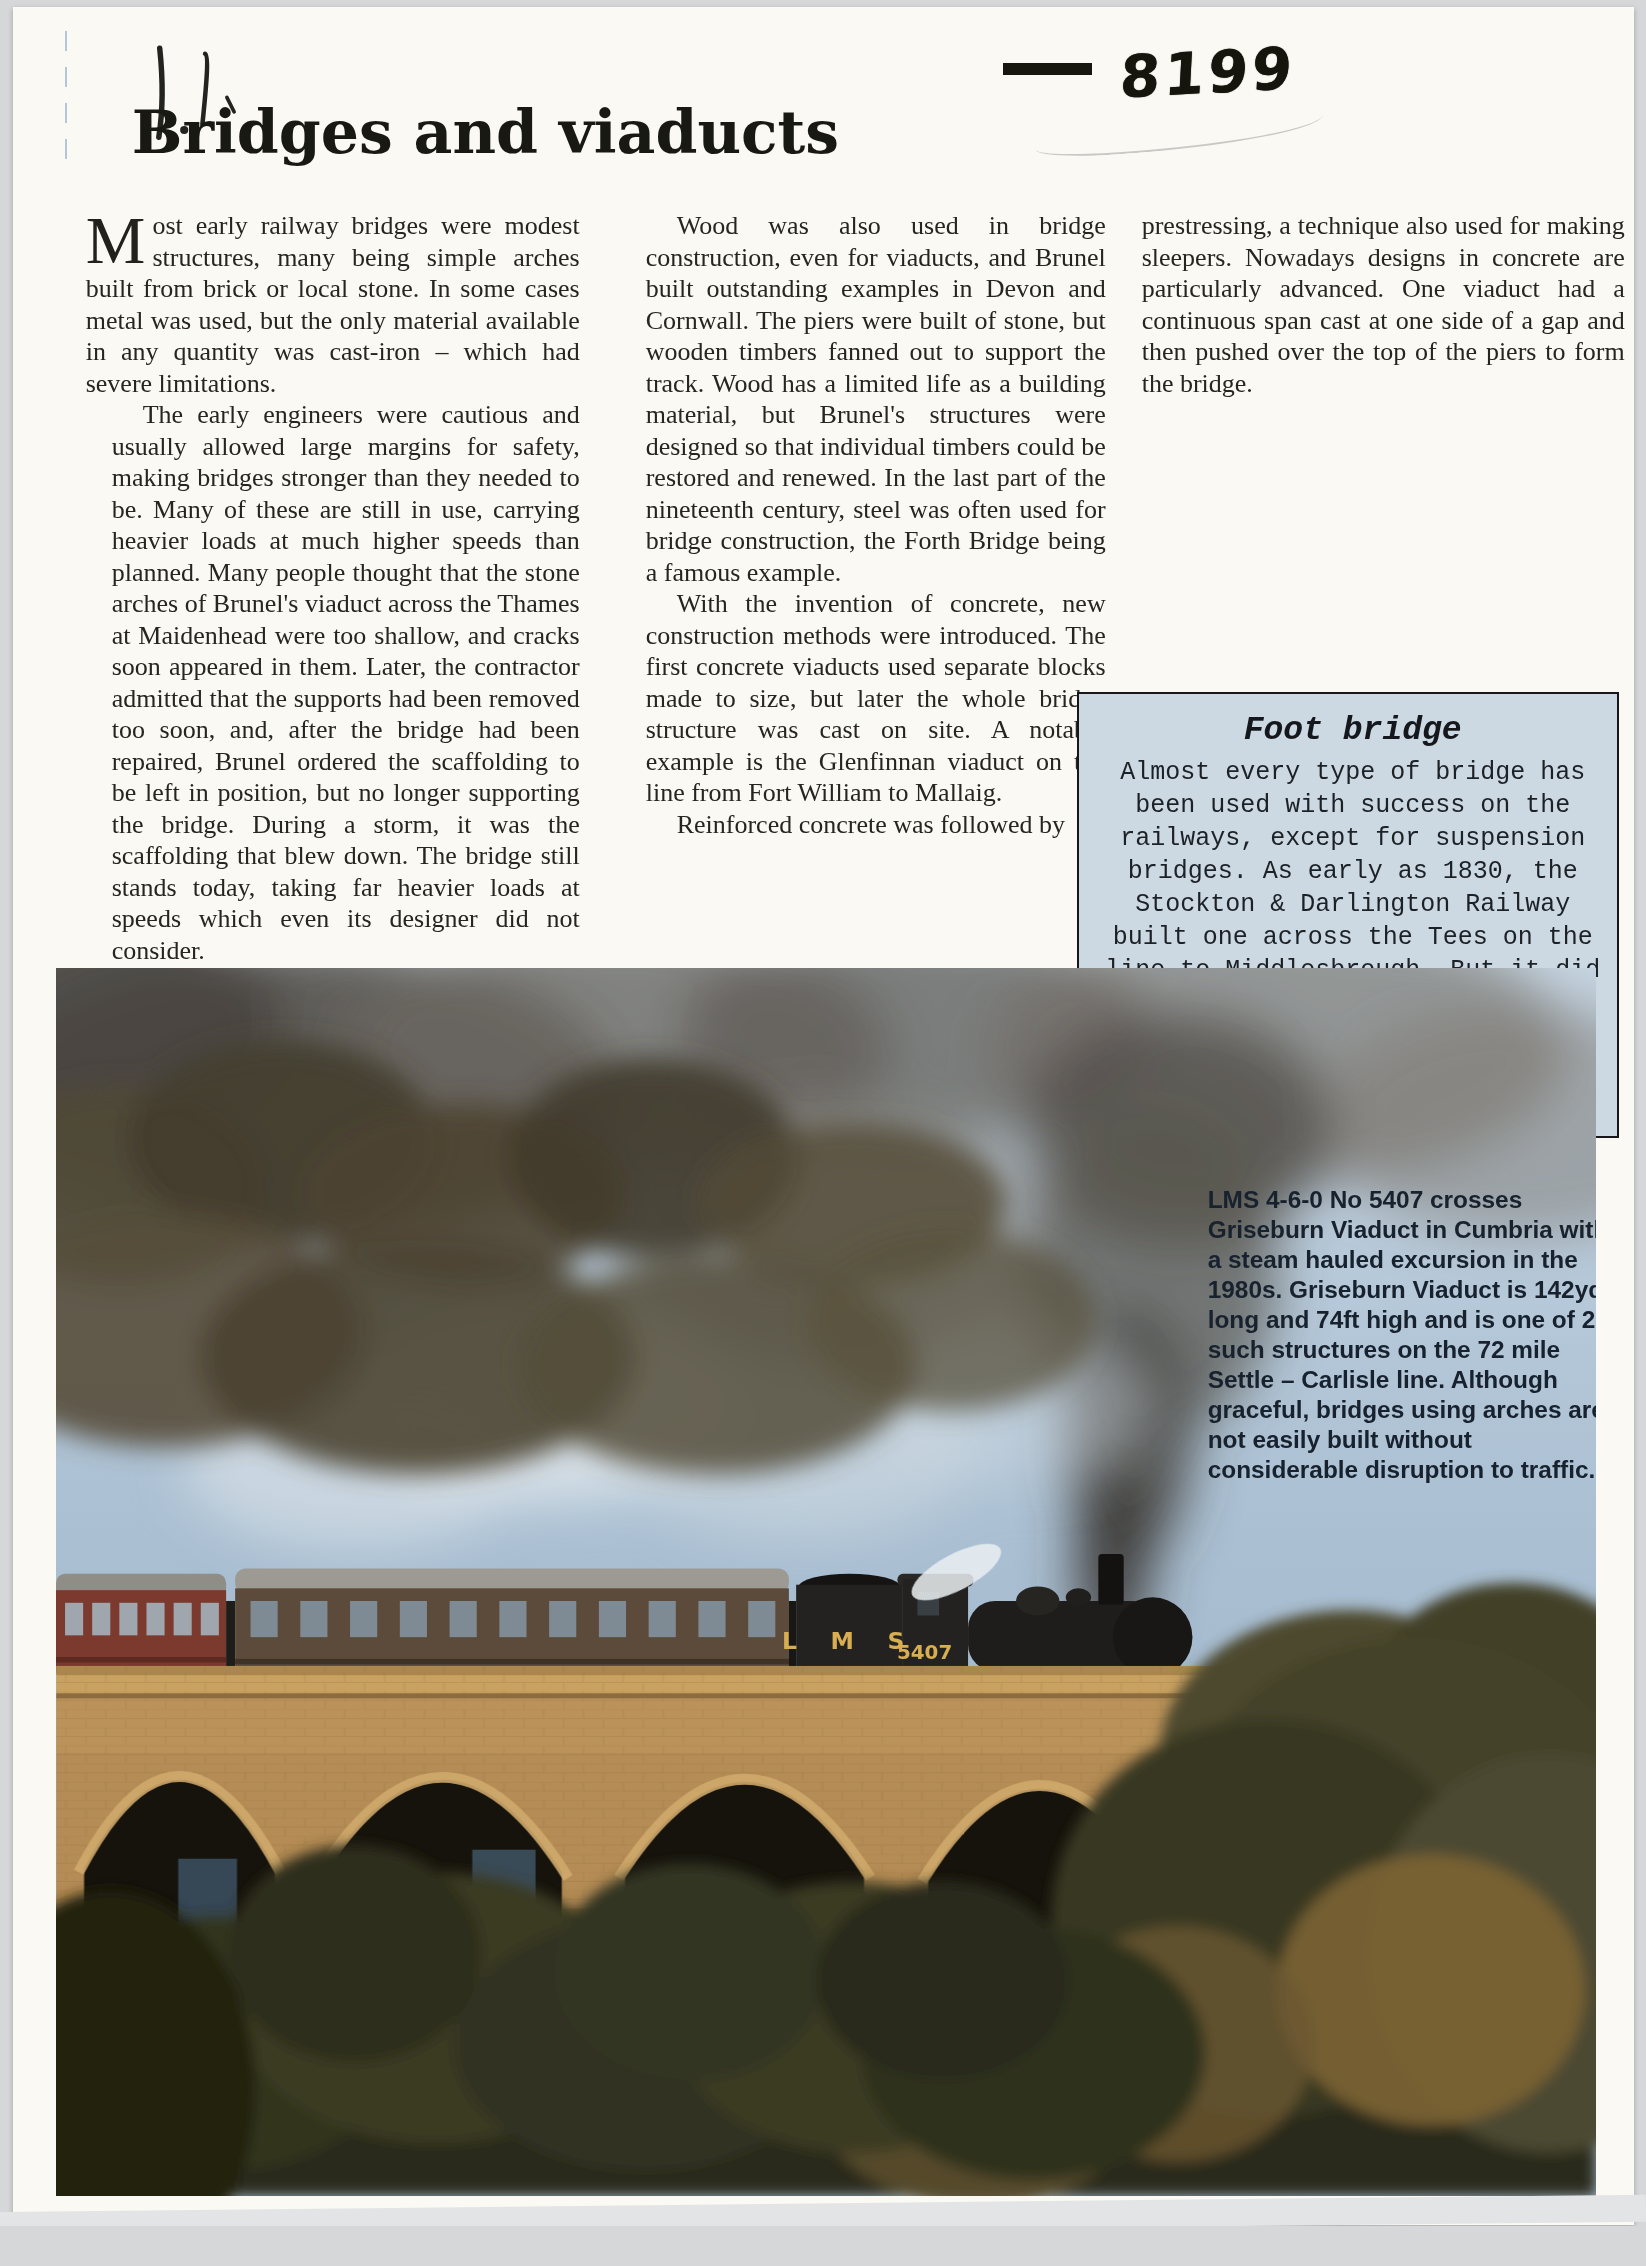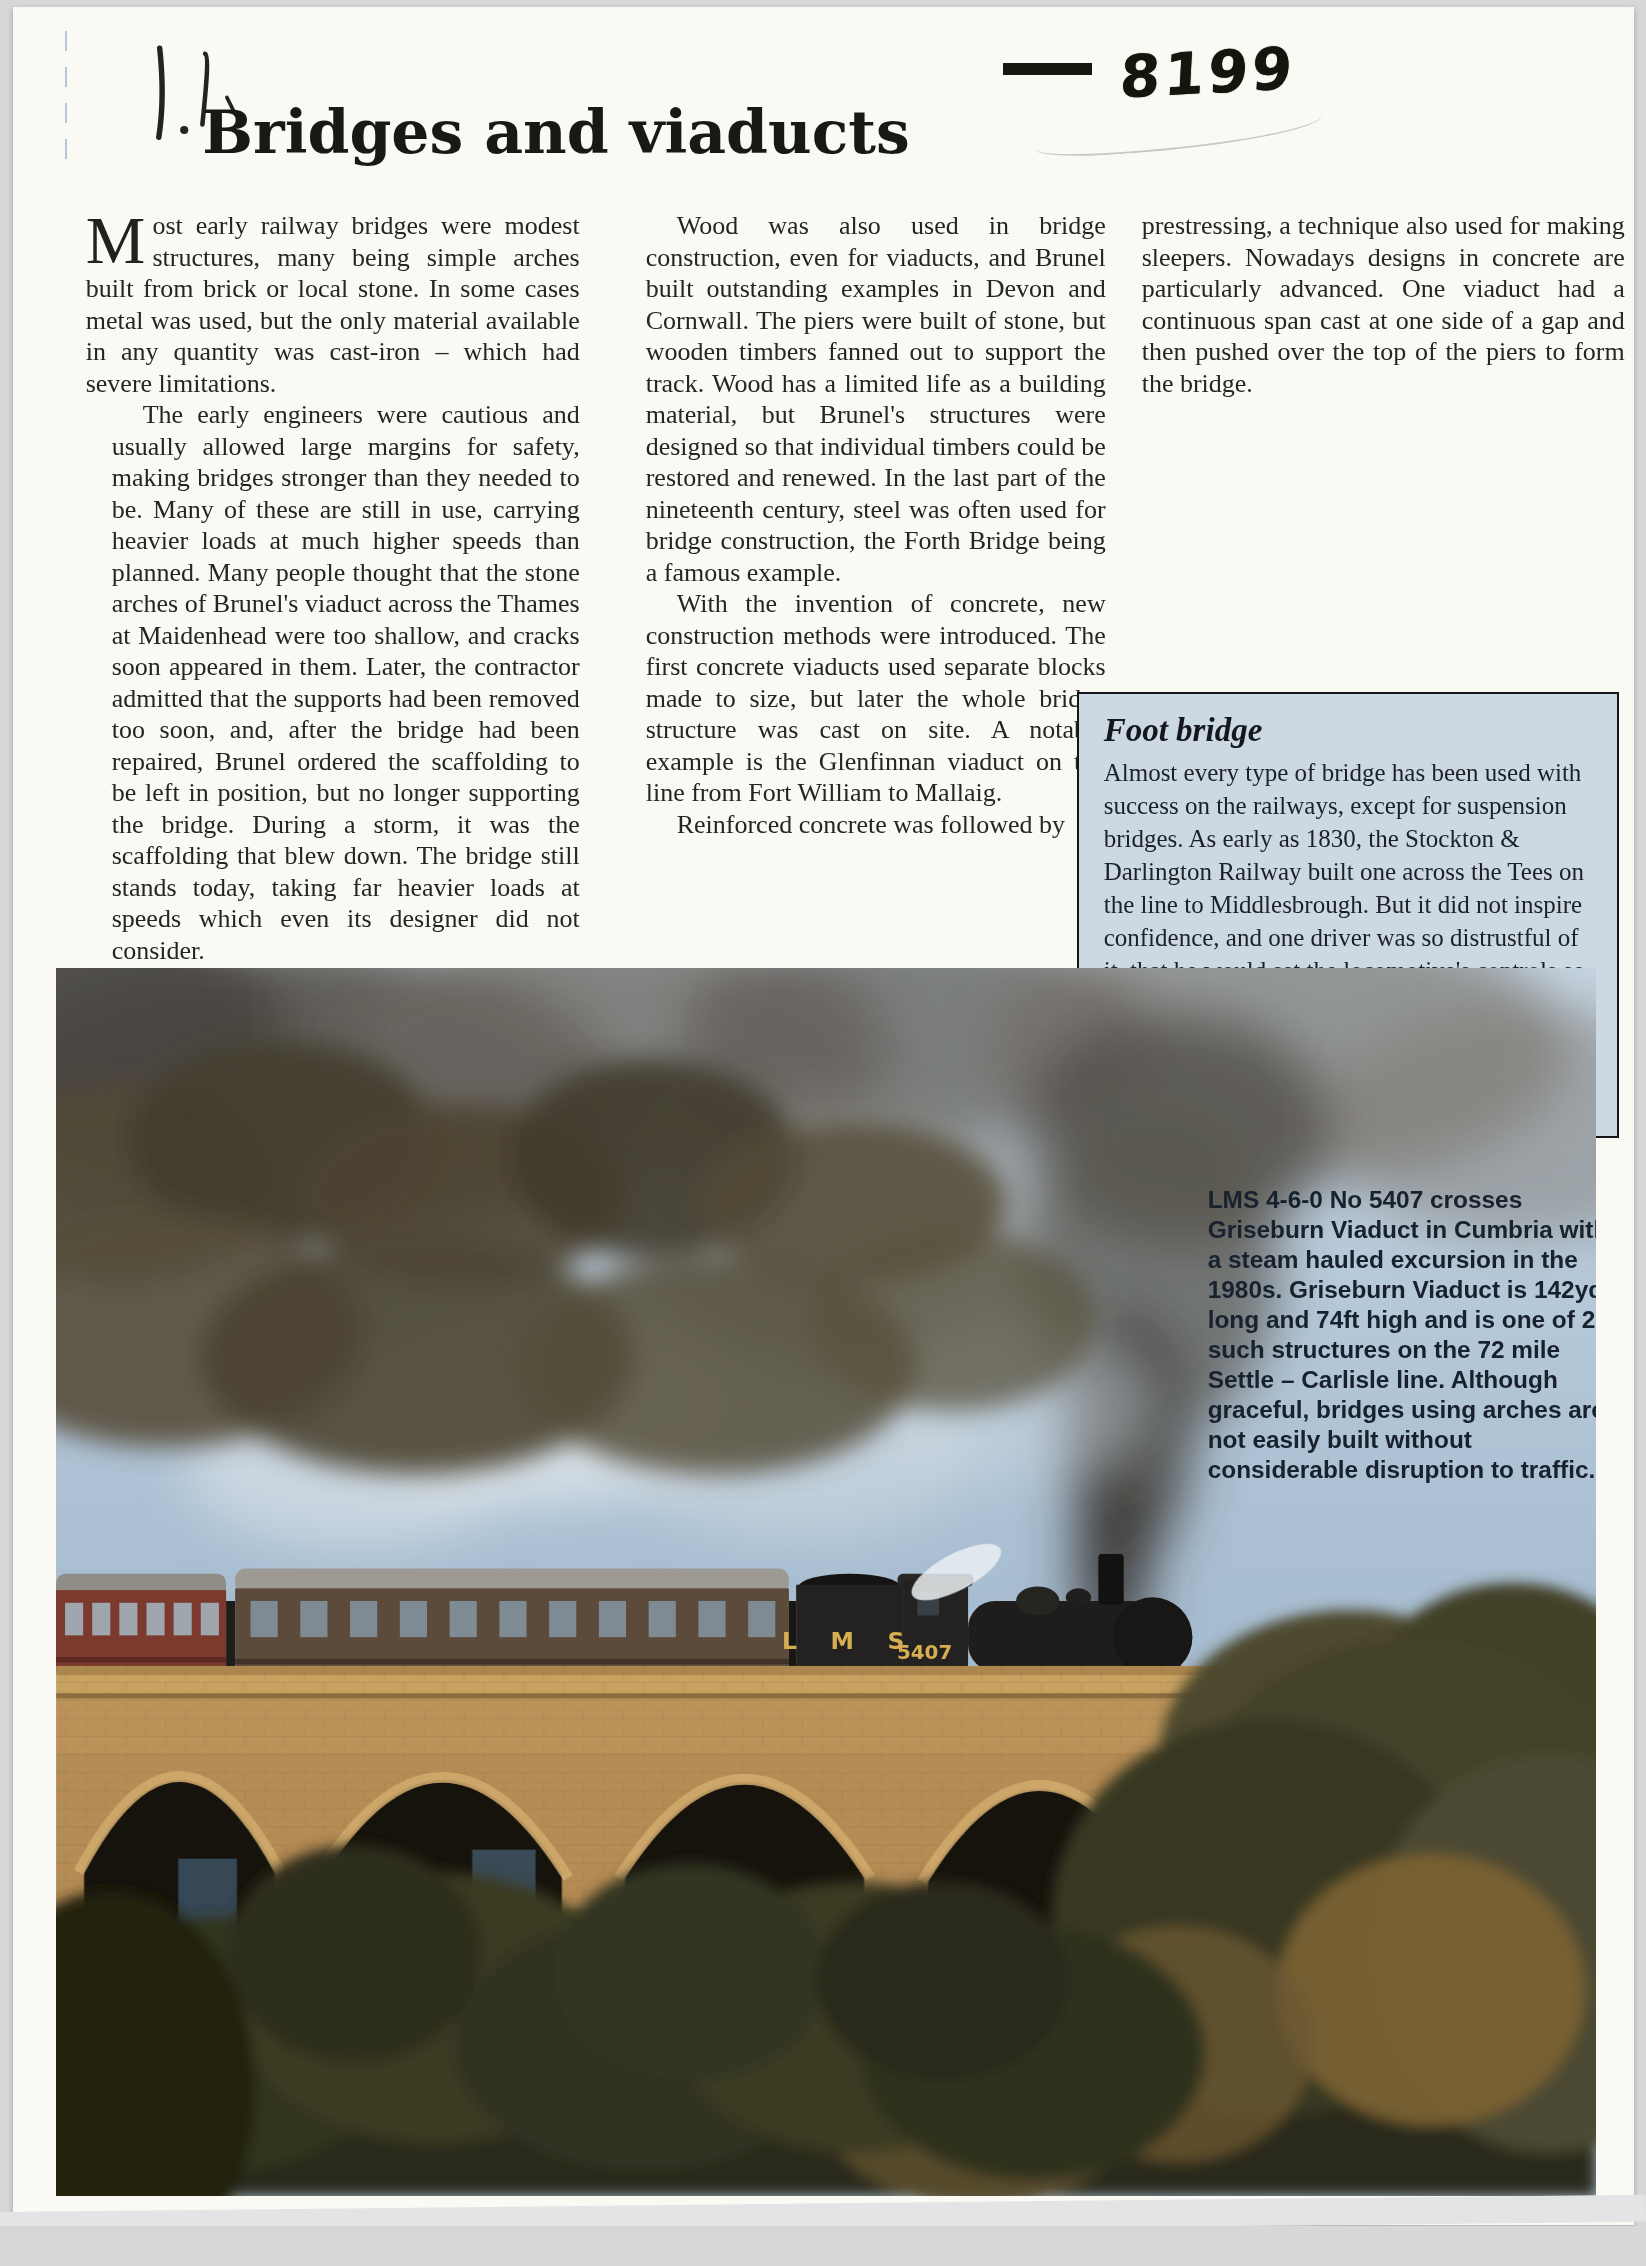--- a/index.html
+++ b/index.html
@@ -25,34 +25,34 @@
   .stamp { position:absolute; left:1107px; top:31px; width:208px;
     font-family:"DejaVu Sans", sans-serif; font-weight:700; font-size:58px;
     color:#15150e; letter-spacing:3.6px;
     transform:rotate(-3deg) skewX(-6deg);
     text-shadow:0 0 0.9px #15150e; }
   .stamp-swoosh { position:absolute; left:1022px; top:107px; width:289px; height:36px;
     border-bottom:2.7px solid rgba(160,160,158,.55); border-radius:0 0 100% 40%; transform:rotate(-4deg); }
   
   .title { position:absolute; left:119px; top:90px; width:778px;
     font-family:"DejaVu Serif", serif; font-weight:700;
-    font-size:60px; letter-spacing:0px; text-align:right; color:#191913; }
+    font-size:60px; letter-spacing:0px; text-align:left; color:#191913; }
   
   .col { position:absolute; top:203px; font-size:26px; line-height:31.5px;
     color:#26251f; text-align:justify; }
   .col p { margin:0; }
   .col p.indent { text-indent:31px;margin-left:26px; }
   .col1 { left:73px;  width:494px; }
   .col2 { left:607px; width:486px; }
   .col3 { left:1129px; width:483px; }
   .dropcap { float:left; font-size:67px; line-height:52px; padding:3.6px 7.2px 0 0; color:#22211b; }
   
   .footbox { position:absolute; left:1064px; top:685px; width:542px; height:446px;
     background:#ccd8e2; border:2.7px solid #16161b; padding:18px 15px 0 25px;
-    font-family:Liberation Serif, serif; color:#1c2126; }
+    font-family:Liberation Mono, monospace; color:#1c2126;text-align:center; }
   .footbox-title { font-size:33px; font-weight:700; font-style:italic; margin-bottom:7.2px; color:#14181d; }
   .footbox-body { font-size:25px; line-height:33px; }
   
   .photo { position:absolute; left:43px; top:961px; width:1540px; height:1228px; overflow:hidden; }
   .photo svg { position:absolute; left:0; top:0; width:100%; height:100%; display:block; }
   .caption { position:absolute; left:1152px; top:217px; width:403px;
     font-family:"Liberation Sans", sans-serif; font-weight:700;
     font-size:24.4px; line-height:30px; color:#18222e; }
   
   .bottom-band { position:absolute; left:0; bottom:0; width:1646px; height:40px; background:#d6d7d9; }

